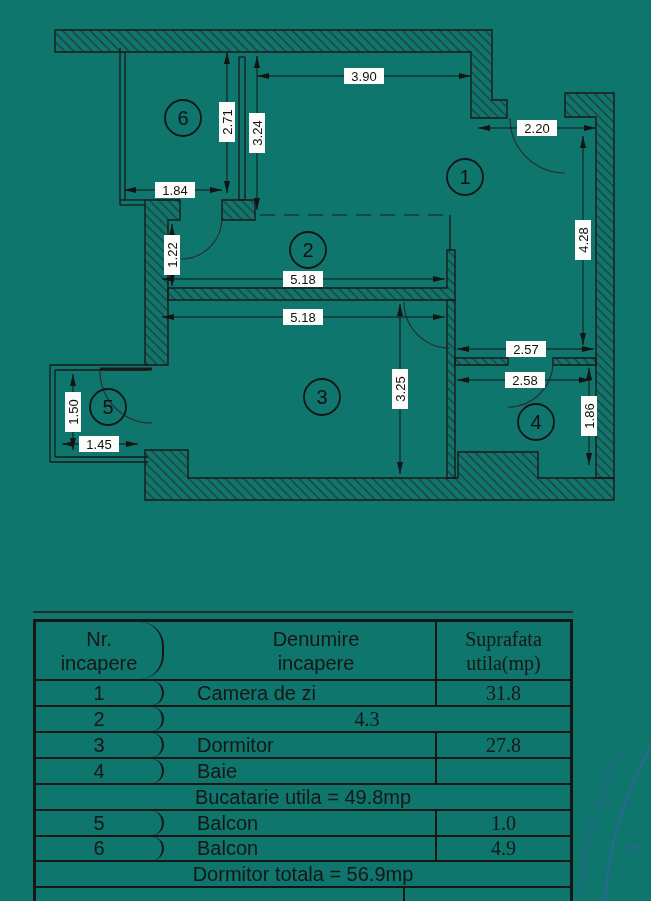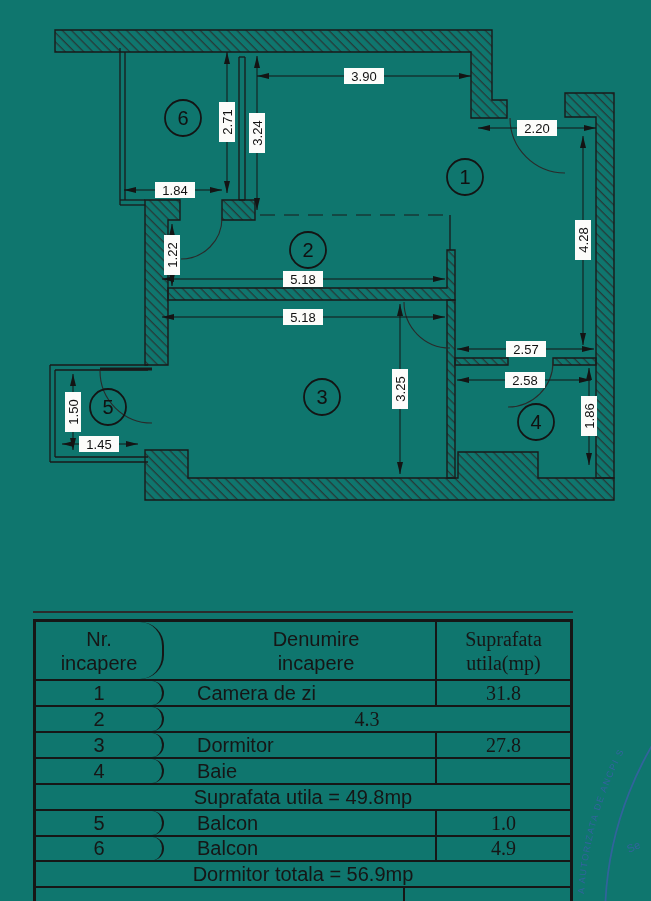--- a/index.html
+++ b/index.html
@@ -264,21 +264,21 @@
       <div class="c1">3</div>
       <div class="c2">Dormitor</div>
       <div class="c3">27.8</div>
     </div>
     <div class="trow rr">
       <div class="c1">4</div>
       <div class="c2">Baie</div>
     </div>
 
     <div class="trow rr">
-      <div class="merge">Suprafata utila = 49.8mp</div>
+      <div class="merge">Bucatarie utila = 49.8mp</div>
     </div>
 
     <div class="trow rr">
       <div class="c1">5</div>
       <div class="c2">Balcon</div>
       <div class="c3">1.0</div>
     </div>
     <div class="trow r25">
       <div class="c1">6</div>
       <div class="c2">Balcon</div>

